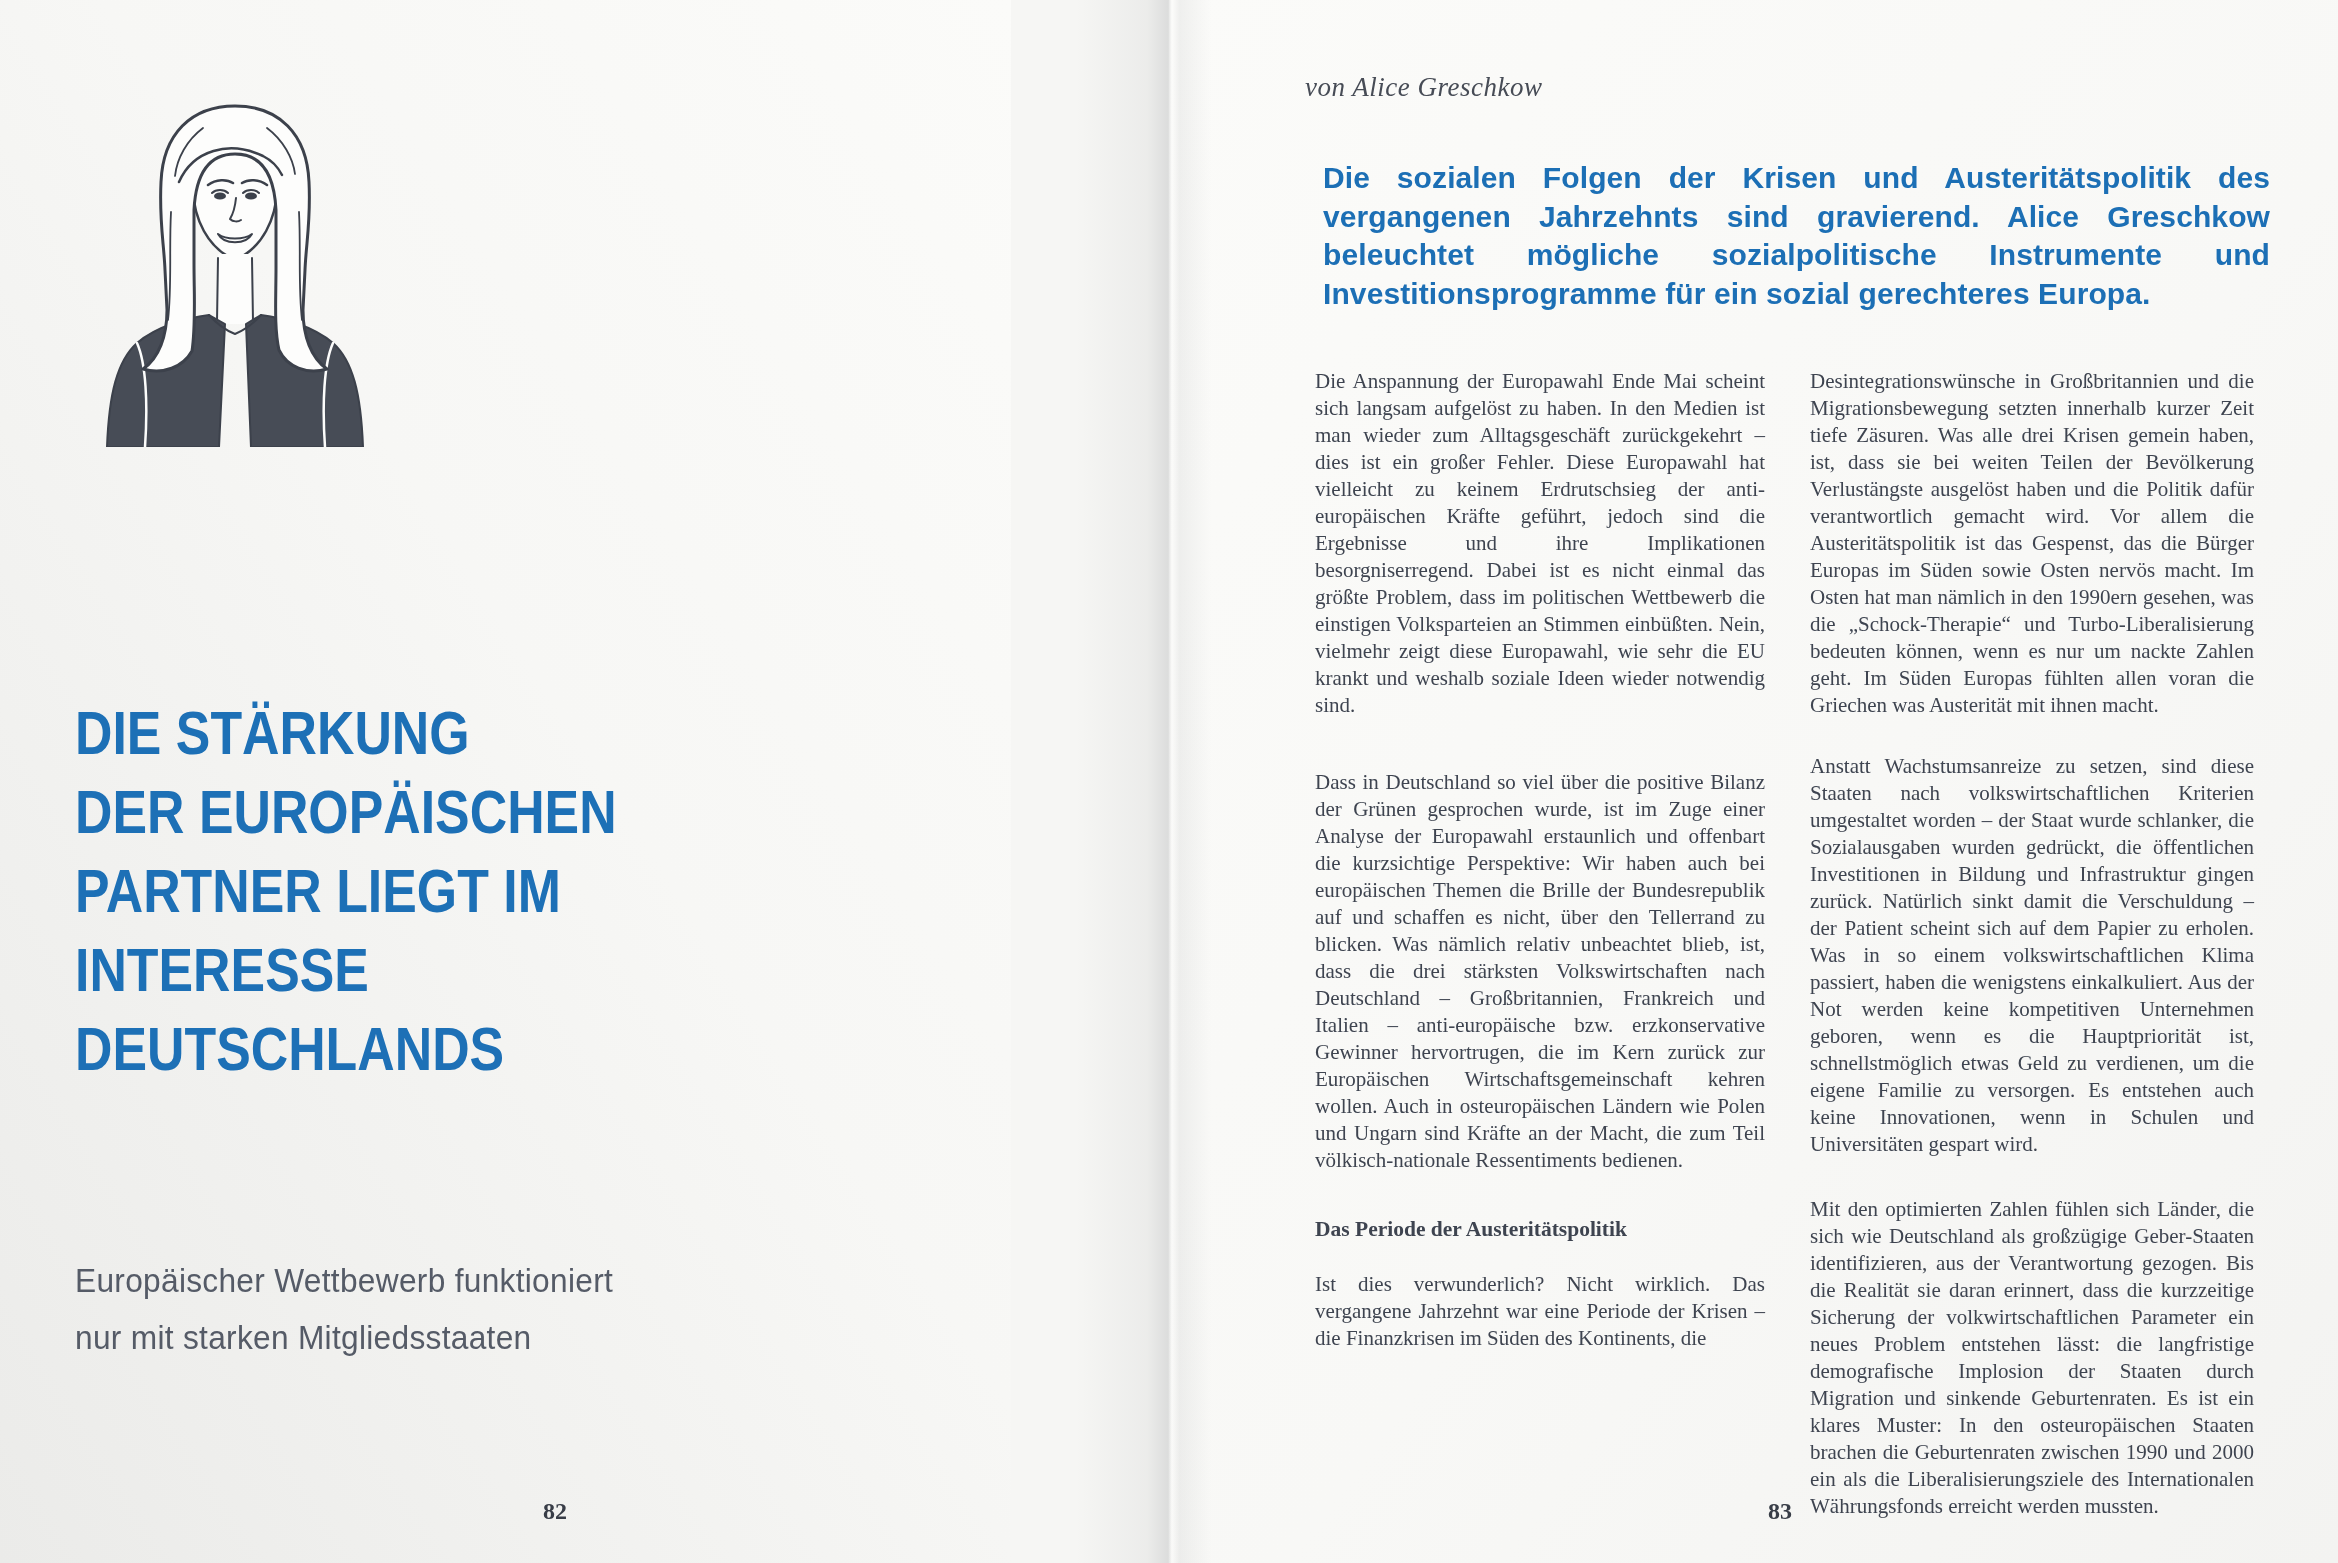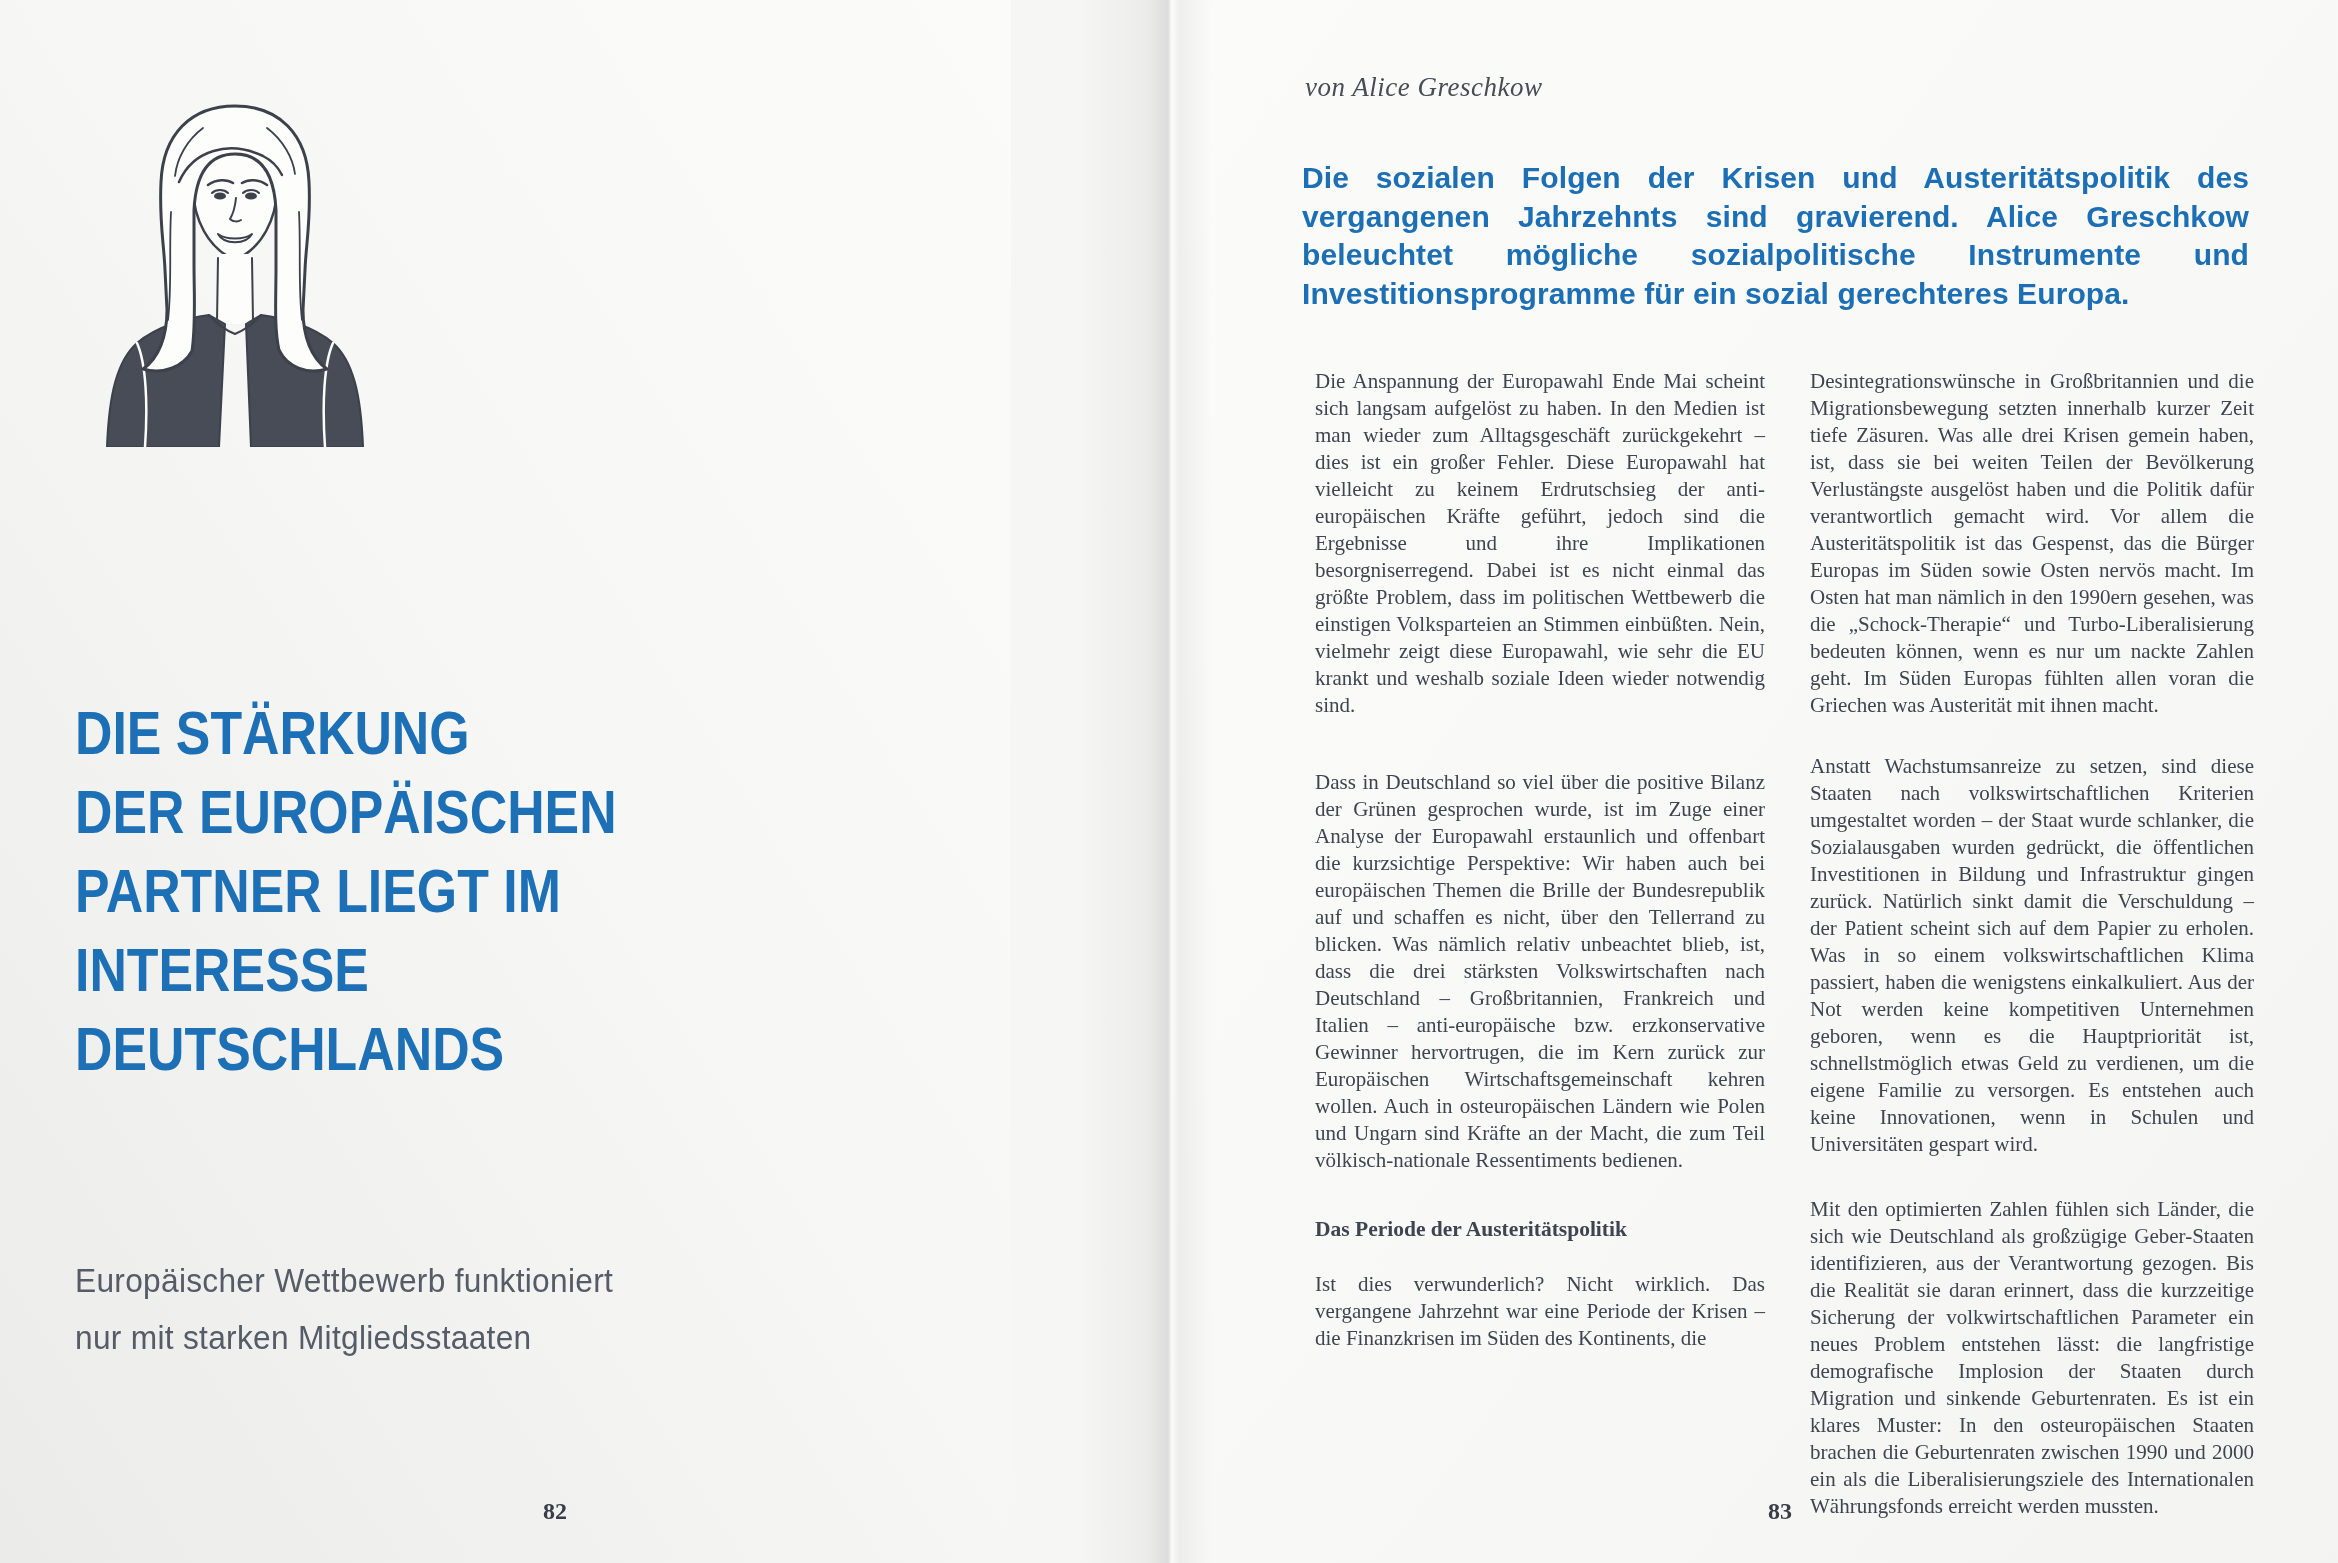--- a/index.html
+++ b/index.html
@@ -54,21 +54,21 @@
   }
   .pagenum-left{left:543px;}
   .pagenum-right{left:599px;}
   .byline{
     position:absolute;left:136px;top:70px;margin:0;
     font-family:"Liberation Serif", serif;
     font-style:italic;font-size:27px;line-height:34px;
     letter-spacing:0.5px;color:#474c56;
   }
   .intro{
-    position:absolute;left:133px;top:159px;margin:0;width:947px;
+    position:absolute;left:154px;top:159px;margin:0;width:947px;
     font-family:"Liberation Sans", sans-serif;
     font-weight:700;font-size:30px;line-height:38.6px;
     color:#1c6fb5;text-align:justify;letter-spacing:0.1px;
   }
   .col{position:absolute;top:368px;}
   .col-1{left:138px;width:450px;margin-left:8px;}
   .col-2{left:641px;width:444px;}
   .body-p{
     margin:0;
     font-family:"Liberation Serif", serif;

